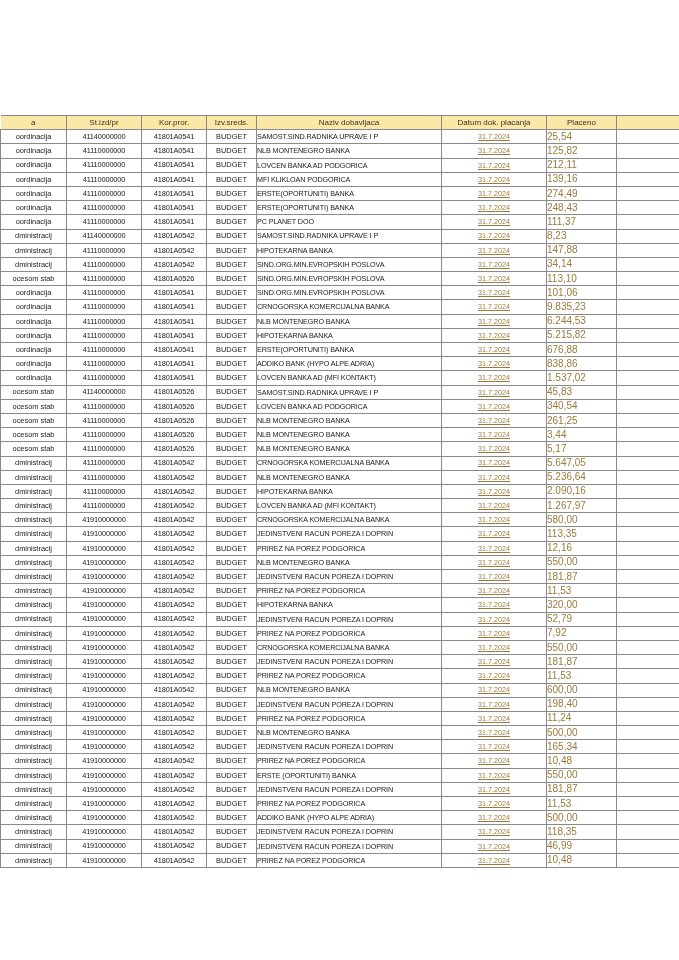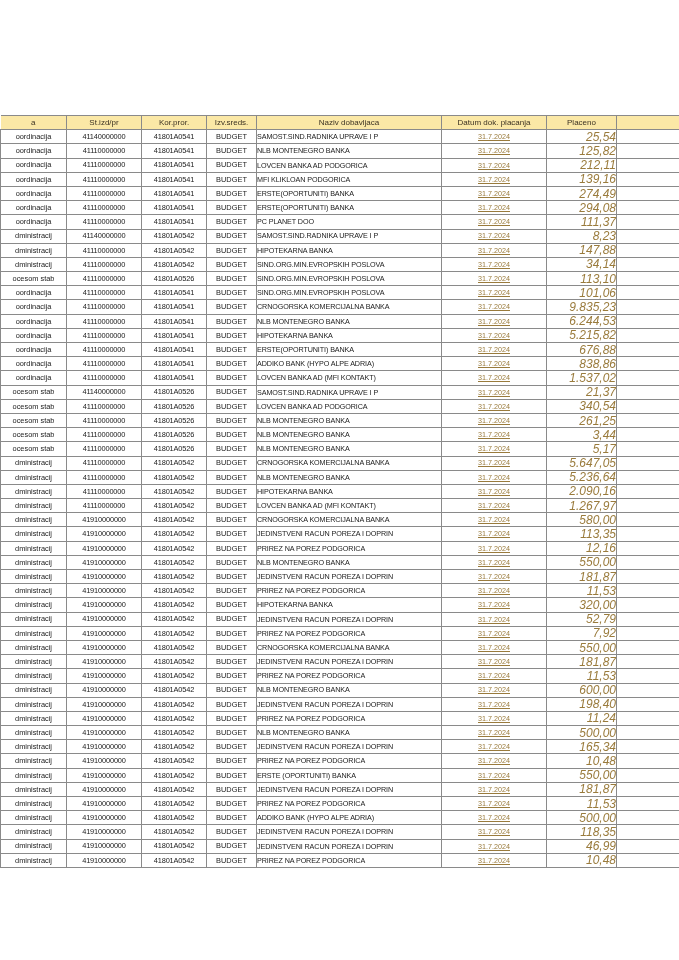--- a/index.html
+++ b/index.html
@@ -87,24 +87,23 @@
     font-size: 7.2px;
     letter-spacing: -0.1px;
   }
   td.c5 {
     text-align: center;
     color: #9a7b3c;
     font-size: 7.2px;
     text-decoration: underline;
   }
   td.c6 {
-    text-align: right;
+    text-align: left;
     color: #9a7b3c;
-    font-size: 12px;
-    font-style: italic;
+    font-size: 10px;
   }
   td.c7 {
     background: #ffffff;
     border-right: none;
   }
   tbody tr td {
     background: #ffffff;
   }
   
   tbody tr.sep td {
@@ -189,21 +188,21 @@
           <td class="c6">274,49</td>
           <td class="c7"></td>
         </tr>
         <tr>
           <td class="c0">oordinacija</td>
           <td class="c1">41110000000</td>
           <td class="c2">41801A0541</td>
           <td class="c3">BUDGET</td>
           <td class="c4">ERSTE(OPORTUNITI) BANKA</td>
           <td class="c5">31.7.2024</td>
-          <td class="c6">294,08</td>
+          <td class="c6">248,43</td>
           <td class="c7"></td>
         </tr>
         <tr>
           <td class="c0">oordinacija</td>
           <td class="c1">41110000000</td>
           <td class="c2">41801A0541</td>
           <td class="c3">BUDGET</td>
           <td class="c4">PC PLANET DOO</td>
           <td class="c5">31.7.2024</td>
           <td class="c6">111,37</td>
@@ -319,21 +318,21 @@
           <td class="c6">1.537,02</td>
           <td class="c7"></td>
         </tr>
         <tr class="sep">
           <td class="c0">ocesom stab</td>
           <td class="c1">41140000000</td>
           <td class="c2">41801A0526</td>
           <td class="c3">BUDGET</td>
           <td class="c4">SAMOST.SIND.RADNIKA UPRAVE I P</td>
           <td class="c5">31.7.2024</td>
-          <td class="c6">21,37</td>
+          <td class="c6">45,83</td>
           <td class="c7"></td>
         </tr>
         <tr>
           <td class="c0">ocesom stab</td>
           <td class="c1">41110000000</td>
           <td class="c2">41801A0526</td>
           <td class="c3">BUDGET</td>
           <td class="c4">LOVCEN BANKA AD  PODGORICA</td>
           <td class="c5">31.7.2024</td>
           <td class="c6">340,54</td>

